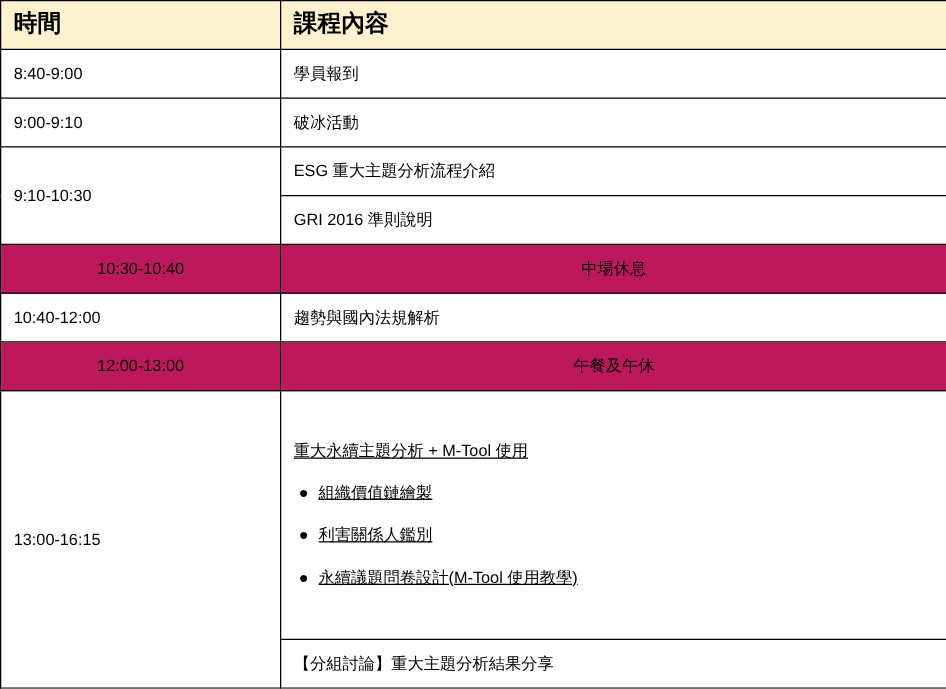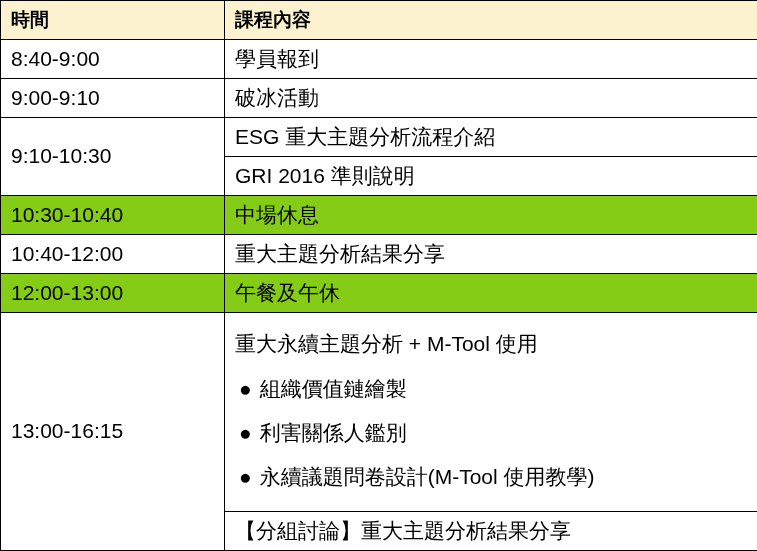--- a/index.html
+++ b/index.html
@@ -24,51 +24,53 @@
     width: 757px;
     height: 551px;
   }
   table.schedule col.col-time { width: 224px; }
   table.schedule col.col-content { width: 533px; }
 
   table.schedule th,
   table.schedule td {
     border: 1px solid #000000;
     padding: 0 10px;
-    font-size: 21px;
+    font-size: 13px;
     color: #000000;
     text-align: left;
     vertical-align: middle;
     line-height: 1.35;
     font-weight: normal;
   }
   table.schedule thead th {
     background: #fdf2d0;
     font-weight: bold;
     height: 38px;
     font-size: 19px;
   }
   td.time-cell {
     white-space: nowrap;
   }
   tr.shaded td {
-    background: #84cc16;
+    background: #be185d;
+    text-align: center;
   }
   td.row-h {
     height: 38px;
   }
   
   .block-lines {
     display: block;
     padding: 8px 0 10px 0;
   }
   .block-lines .line {
     display: block;
     margin: 0 0 16px 0;
     white-space: nowrap;
+    text-decoration: underline;
   }
   .block-lines .line:last-child {
     margin-bottom: 0;
   }
   .block-lines .line.bullet {
     padding-left: 4px;
   }
   .bullet-dot {
     display: inline-block;
     margin-right: 8px;
@@ -113,21 +115,21 @@
         <td class="row-h">GRI 2016 準則說明</td>
       </tr>
 
       <tr class="shaded">
         <td class="time-cell row-h">10:30-10:40</td>
         <td class="row-h">中場休息</td>
       </tr>
 
       <tr>
         <td class="time-cell row-h">10:40-12:00</td>
-        <td class="row-h">重大主題分析結果分享</td>
+        <td class="row-h">趨勢與國內法規解析</td>
       </tr>
 
       <tr class="shaded">
         <td class="time-cell row-h">12:00-13:00</td>
         <td class="row-h">午餐及午休</td>
       </tr>
 
       <tr>
         <td class="time-cell tall" rowspan="2">13:00-16:15</td>
         <td>

